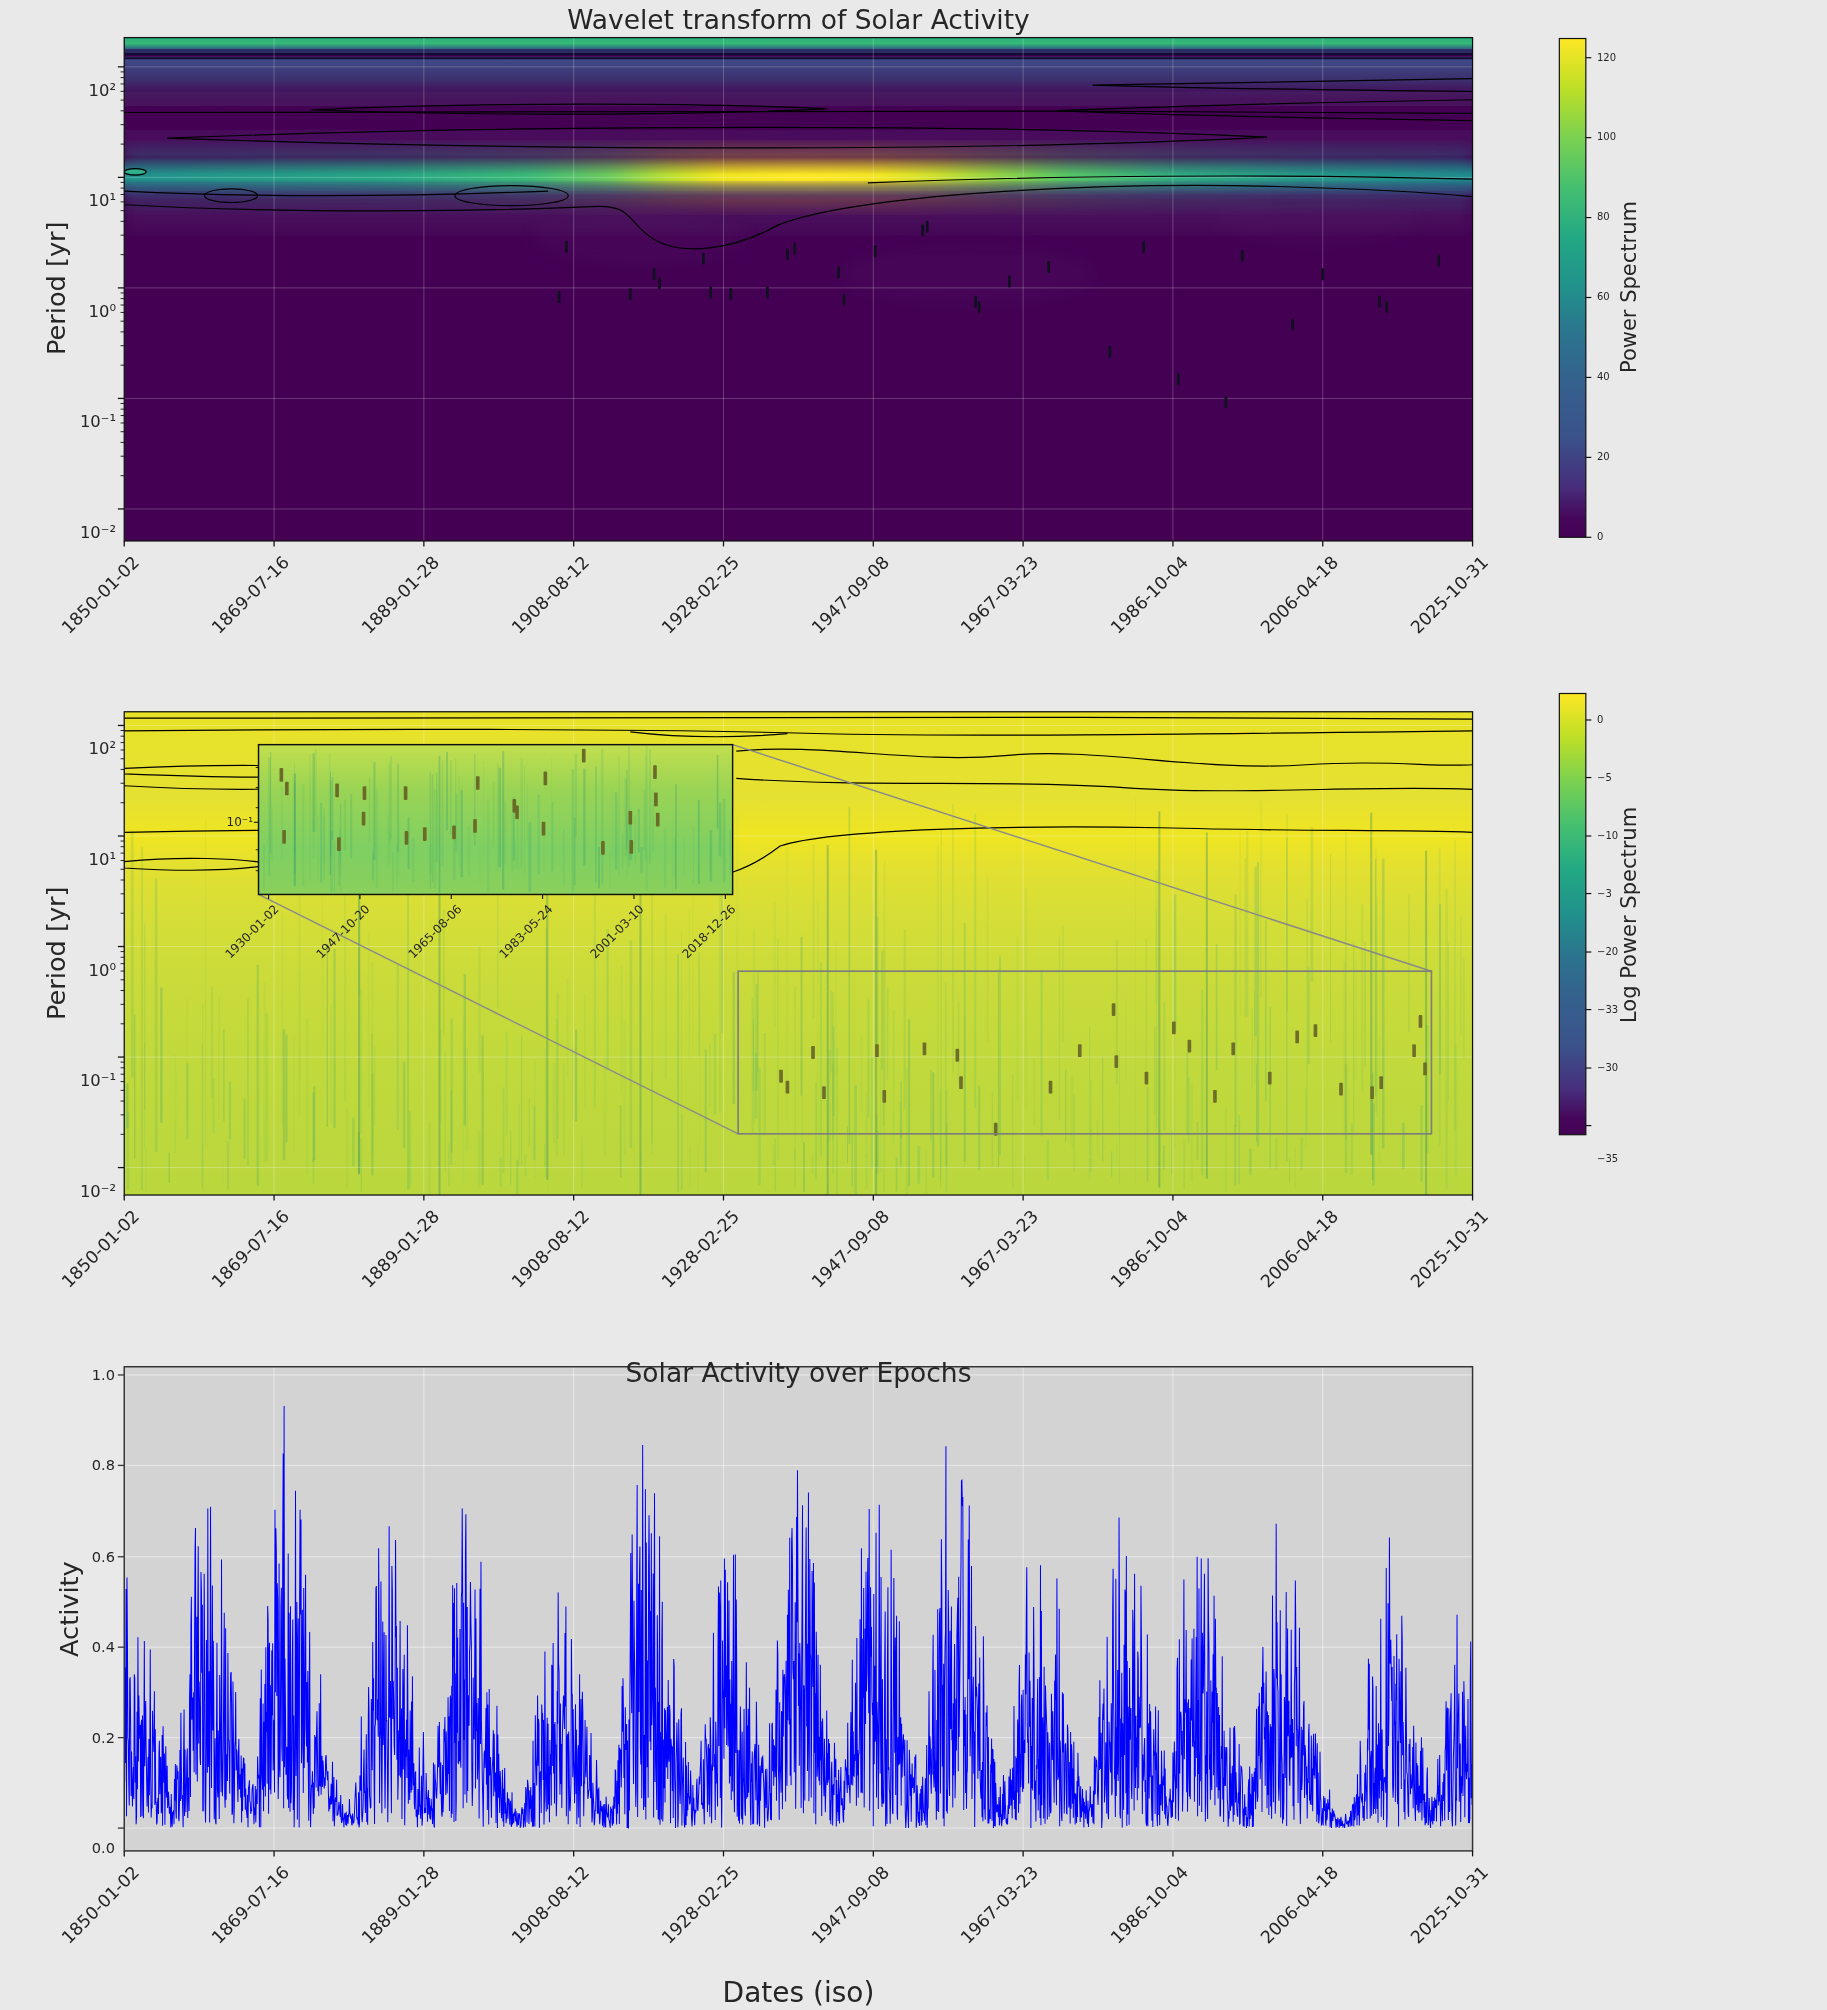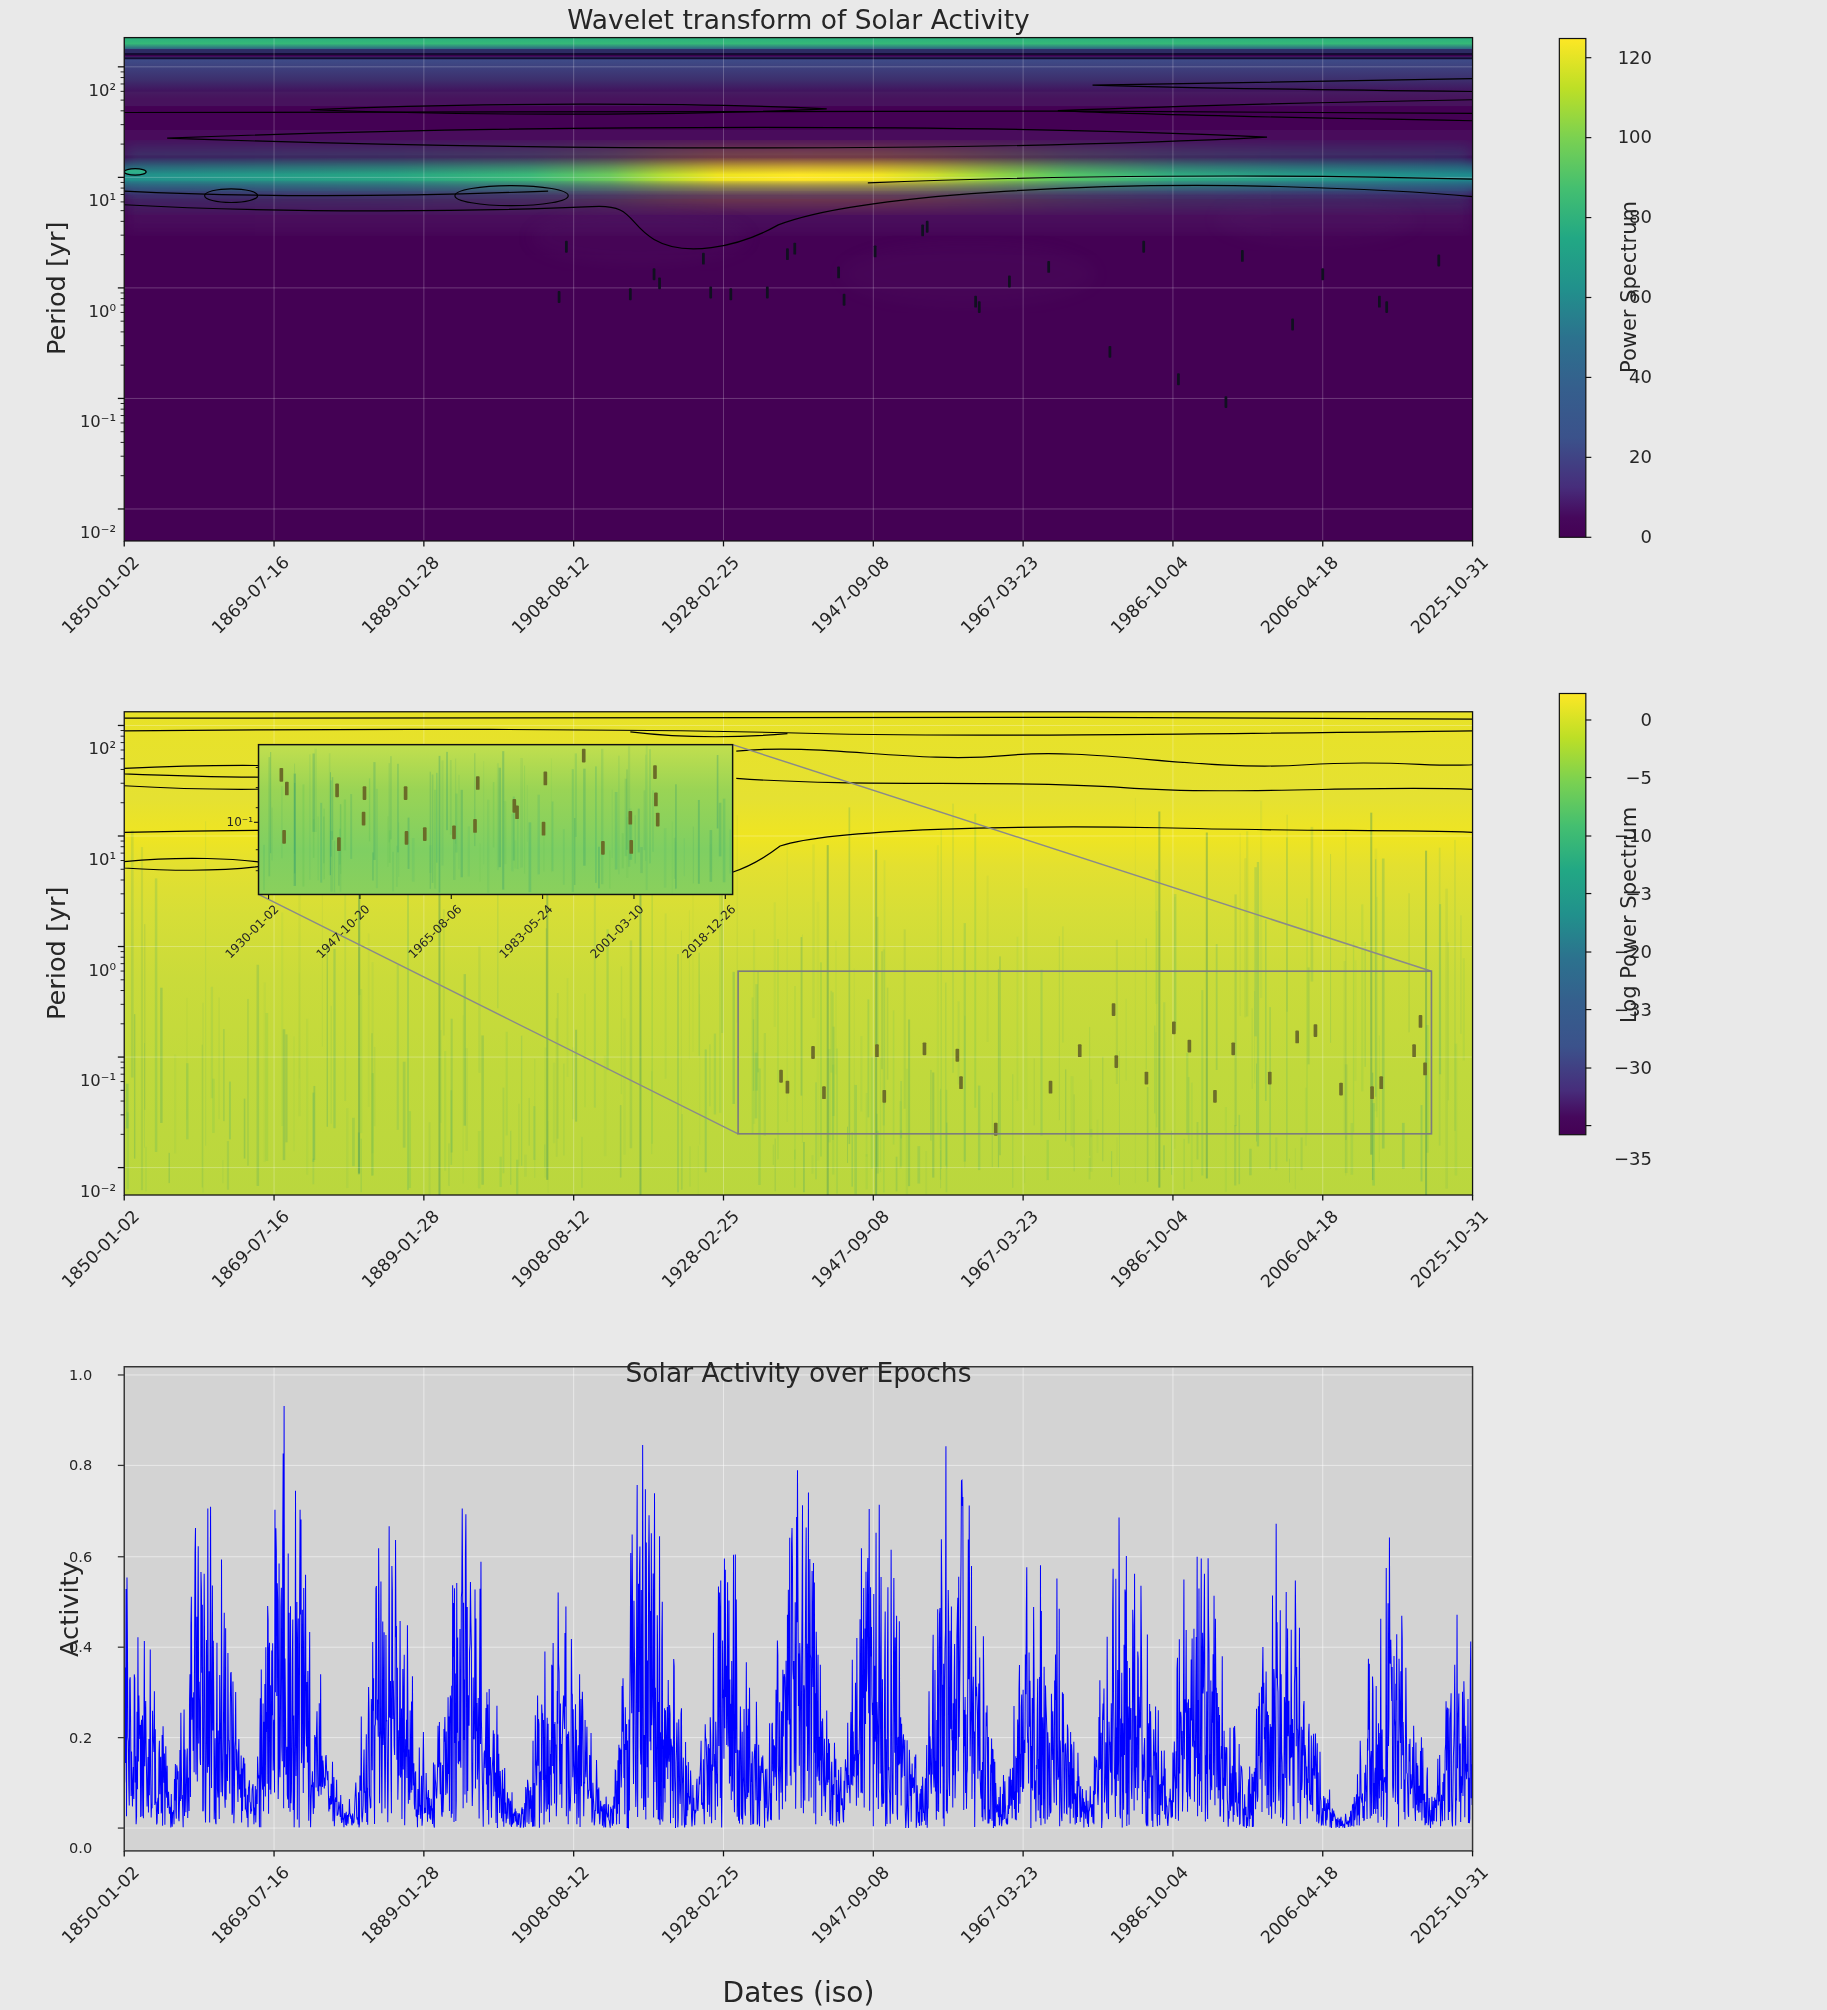--- a/index.html
+++ b/index.html
@@ -10,22 +10,22 @@
   .xlabel{position:absolute;width:1349px;left:124px;text-align:center;font-size:28px;}
   .vlabel{position:absolute;display:flex;align-items:center;justify-content:center;
           writing-mode:vertical-rl;transform:rotate(180deg);font-size:25.6px;white-space:nowrap;}
   .cblabel{position:absolute;display:flex;align-items:center;justify-content:center;
            writing-mode:vertical-rl;transform:rotate(180deg);font-size:21px;white-space:nowrap;}
   .datelabel{position:absolute;white-space:nowrap;font-size:17.4px;
              transform-origin:100% 0;transform:rotate(-45deg);}
   .insdatelabel{position:absolute;white-space:nowrap;font-size:12px;
              transform-origin:100% 0;transform:rotate(-45deg);}
   .ylog{position:absolute;text-align:right;width:64px;font-size:16.4px;line-height:20px;margin-top:24px;}
-  .ylin{position:absolute;width:46px;font-size:14.6px;line-height:18.3px;}
-  .cbtick{position:absolute;text-align:right;width:55px;font-size:18px;line-height:20px;}
+  .ylin{position:absolute;text-align:right;width:46px;font-size:14.6px;line-height:18.3px;}
+  .cbtick{position:absolute;text-align:left;width:55px;font-size:10px;line-height:20px;}
   .instick{position:absolute;text-align:right;width:46px;font-size:12px;line-height:14.6px;}
 </style>
 </head>
 <body>
 
 <div id="fig">
   <svg id="gfx" width="1827" height="2010" viewBox="0 0 2000 2200">
     <defs>
       <linearGradient id="viridisV" x1="0" y1="0" x2="0" y2="1">
         <stop offset="0" stop-color="#fde725"></stop>

